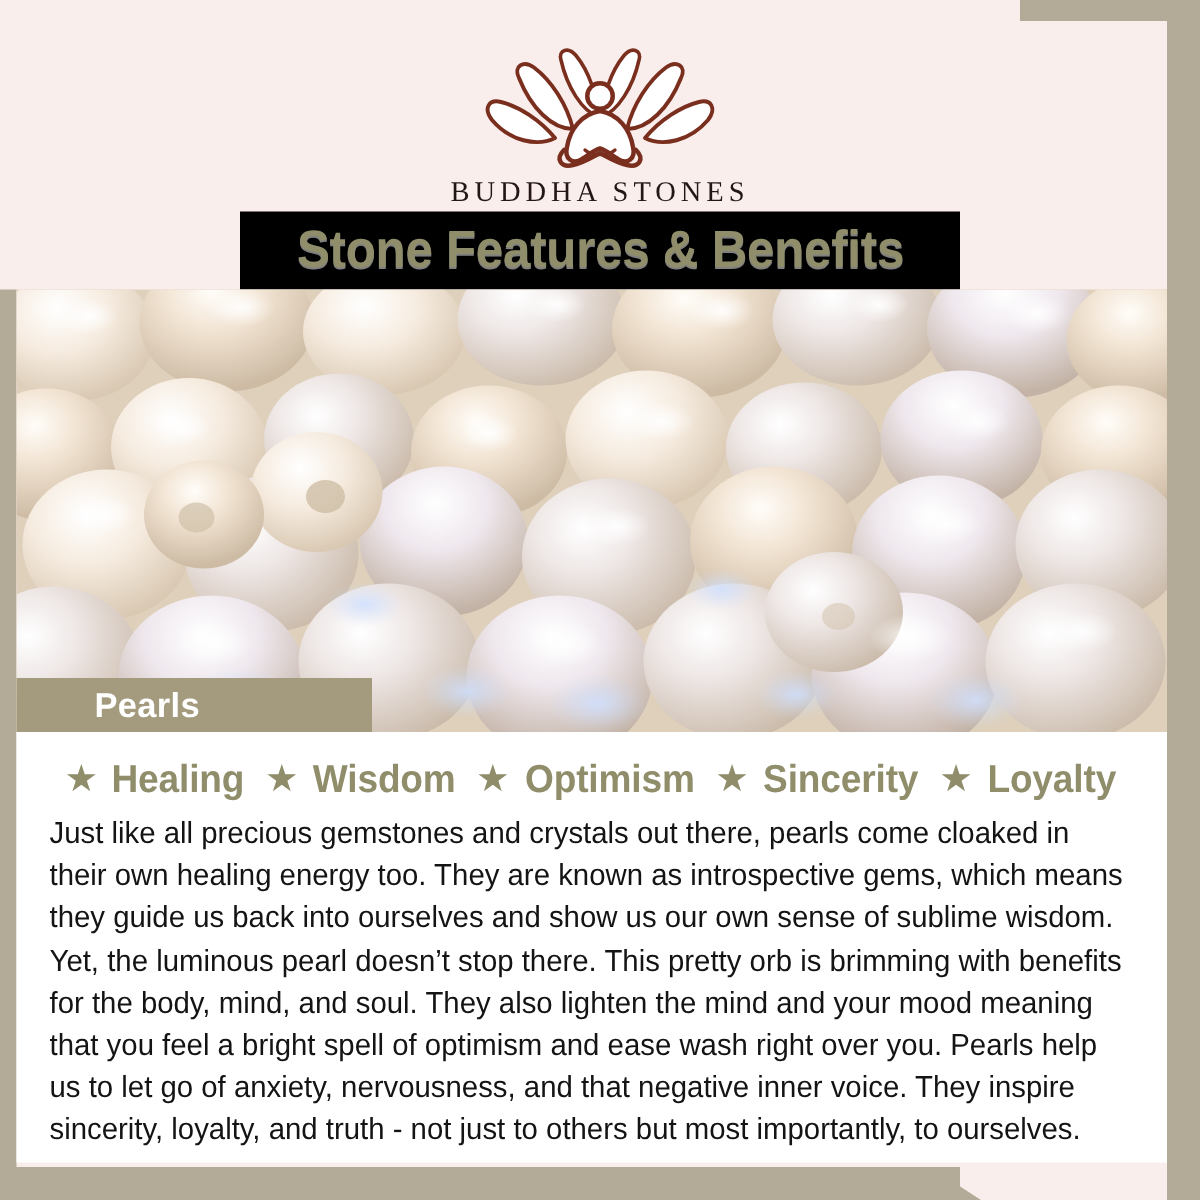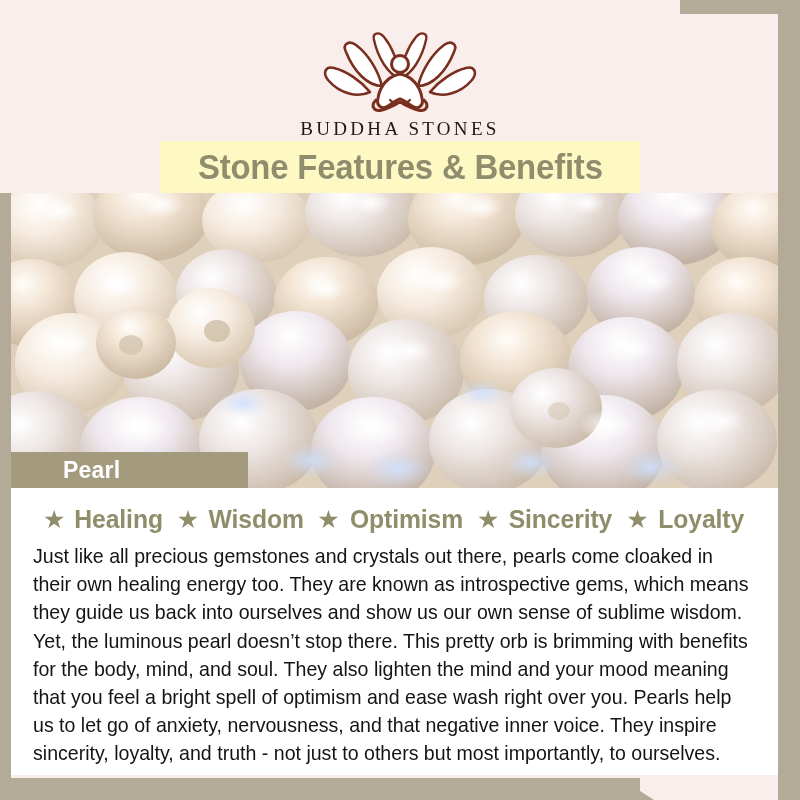--- a/index.html
+++ b/index.html
@@ -90,21 +90,21 @@
     white-space: nowrap;
   }
 
   
   .title-banner {
     position: absolute;
     top: 141px;
     left: 160px;
     width: 480px;
     height: 52px;
-    background: #fef9c3;
+    background: #000000;
     display: flex;
     align-items: center;
     justify-content: center;
   }
   .title-text {
     font-family: "Liberation Sans Narrow", "Liberation Sans", sans-serif;
     font-weight: bold;
     font-size: 35px;
     letter-spacing: -0.2px;
     color: #8f8d6a;
@@ -359,21 +359,21 @@
         <ellipse cx="388" cy="276" rx="34" ry="20" fill="url(#bl)"></ellipse>
         <ellipse cx="520" cy="270" rx="28" ry="17" fill="url(#bl)"></ellipse>
         <ellipse cx="640" cy="274" rx="32" ry="19" fill="url(#bl)"></ellipse>
         <ellipse cx="232" cy="210" rx="26" ry="15" fill="url(#bl)"></ellipse>
         <ellipse cx="470" cy="200" rx="24" ry="14" fill="url(#bl)"></ellipse>
       </g>
     </svg>
   </div>
 
   <div class="name-bar">
-    <span class="name-bar-text">Pearl</span>
+    <span class="name-bar-text">Pearls</span>
   </div>
 
   <div class="content">
     <div class="content-inner">
 
       <div class="keywords">
         <span class="kw">
           <span class="kw-star">★</span>
           <span class="kw-label">Healing</span>
         </span>

